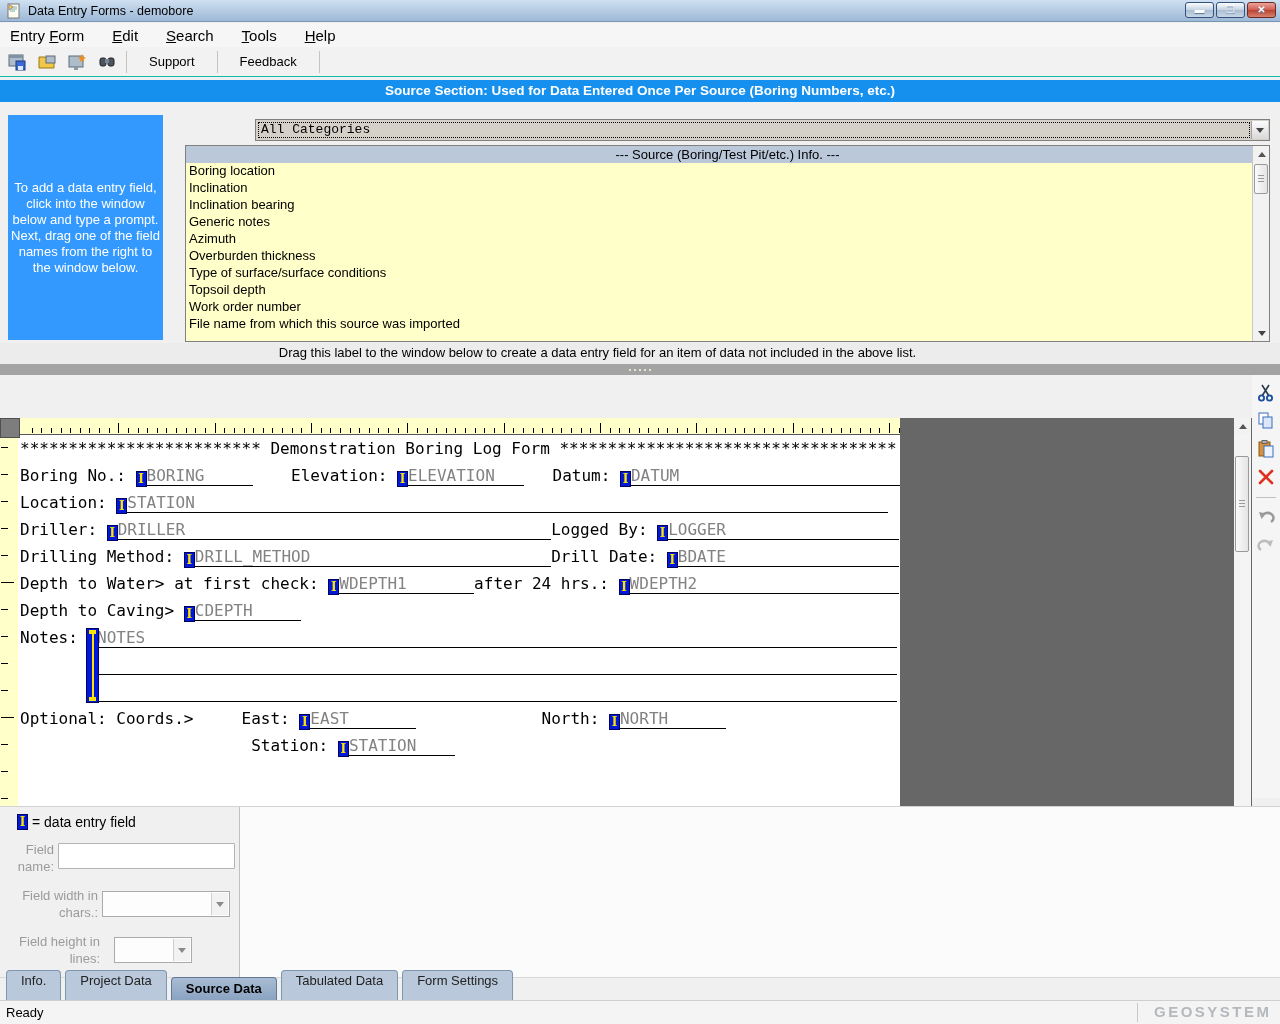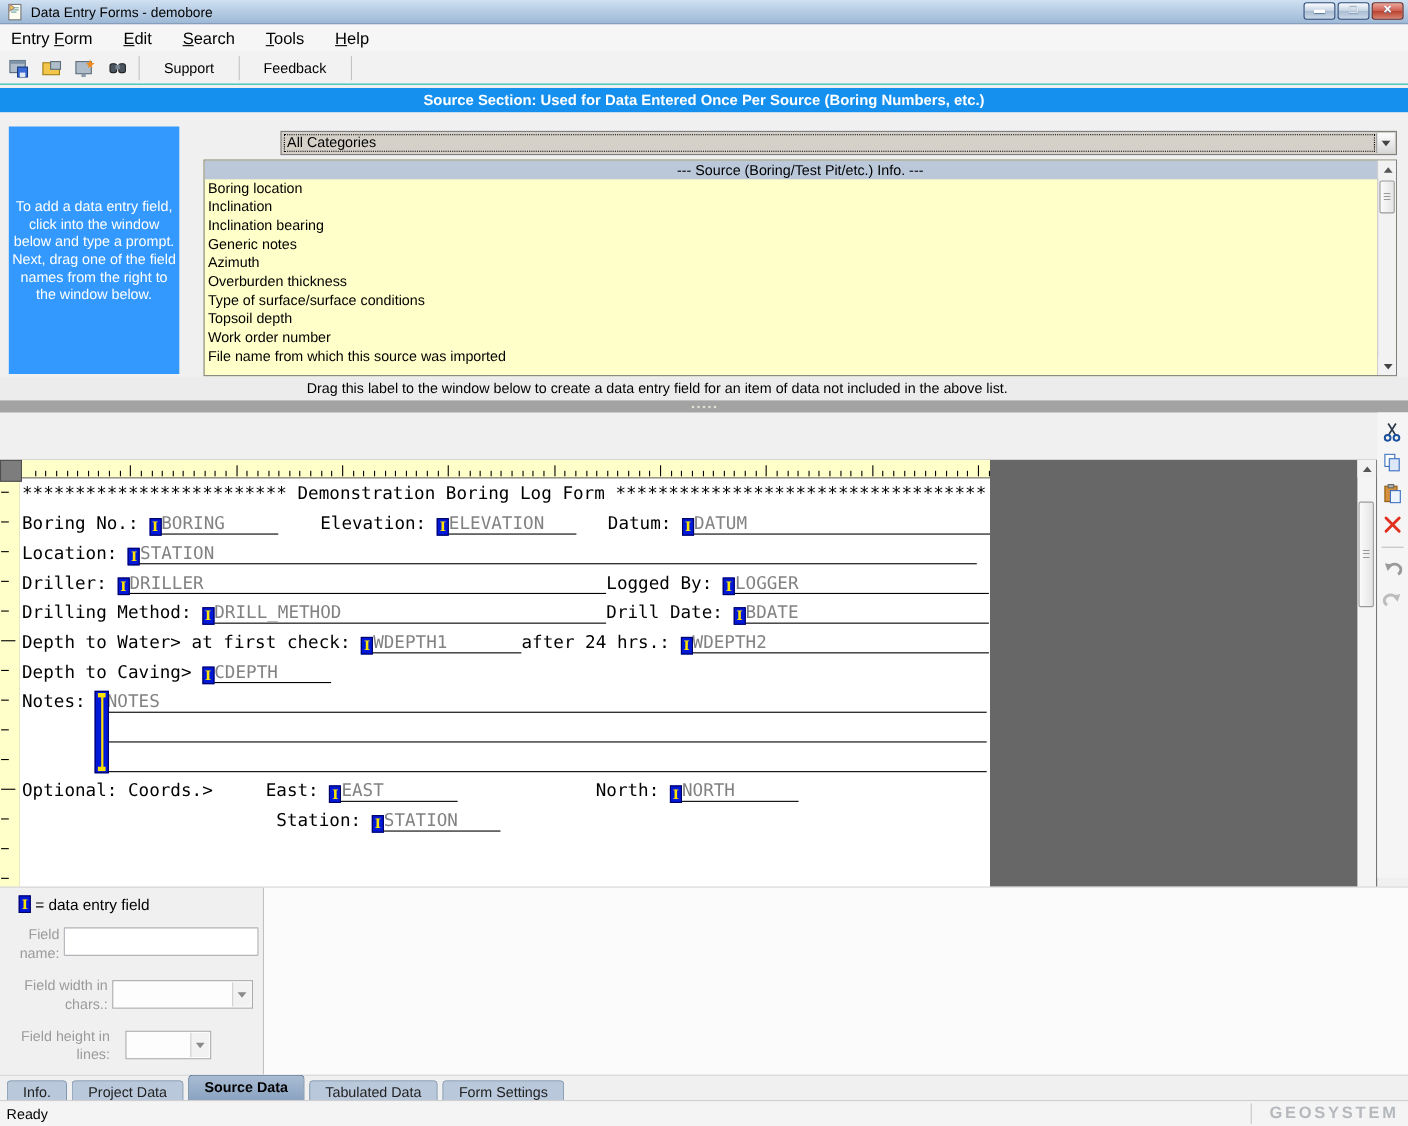--- a/index.html
+++ b/index.html
@@ -35,21 +35,21 @@
 
   
   #banner { left:0; top:80px; width:1280px; height:22px; background:#1590ef;
     color:#fff; font-size:13.5px; font-weight:bold; text-align:center; line-height:22px; }
 
   
   #instructions { left:8px; top:115px; width:155px; height:225px; background:#3399ff;
     color:#fff; font-size:13px; line-height:16px; text-align:center;
     display:flex; align-items:center; padding:8px 2px; white-space:pre-line; }
   #combo { left:255px; top:119px; width:1015px; height:22px; background:#d5d1c9;
-    border:1px solid #7f7f7f; font-size:13px; line-height:20px; padding-left:5px; }
+    border:1px solid #7f7f7f; font-size:13px; line-height:20px; padding-left:5px;font-family:Liberation Mono, monospace; }
   #combo .focus { position:absolute; left:2px; top:2px; right:19px; bottom:2px;
     border:1px dotted #000; }
   .drop-arrow { position:absolute; right:1px; top:1px; width:17px; bottom:1px;
     background:linear-gradient(#fdfdfd,#d8d8d8); border-left:1px solid #a0a0a0;
     display:flex; align-items:center; justify-content:center; }
   .tri-down { width:0; height:0; border-left:4px solid transparent;
     border-right:4px solid transparent; border-top:5px solid #444; }
   .tri-up { width:0; height:0; border-left:4px solid transparent;
     border-right:4px solid transparent; border-bottom:5px solid #555; }
 
@@ -130,21 +130,21 @@
   #inp-name { left:58px; top:36px; width:177px; height:26px; }
   .dcombo { position:absolute; background:#fdfdfd; border:1px solid #ababab; }
   #cmb-width  { left:102px; top:84px;  width:128px; height:26px; }
   #cmb-height { left:114px; top:130px; width:78px;  height:26px; }
   .dcombo .drop-arrow { background:#f2f2f2; border-left:1px solid #d0d0d0; }
   .dcombo .tri-down { border-top-color:#8a8a8a; }
 
   
   #tabstrip { left:0; top:977px; width:1280px; height:23px; background:#f0f0f0;
     border-top:1px solid #d8d8d8; display:flex; align-items:flex-end; padding-left:6px; }
-  .tab { height:18px; margin-right:4px; padding:0 14px; font-size:13px; color:#222;
+  .tab { height:30px; margin-right:4px; padding:0 14px; font-size:13px; color:#222;
     background:#b9c8da; border:1px solid #8096ae; border-bottom:none;
     border-radius:4px 4px 0 0; line-height:19px; }
   .tab.active { height:23px; font-weight:bold; color:#000;
     background:linear-gradient(#a9bcd3,#8aa3c1); border-color:#5e7astroke; border-color:#5e7a96;
     line-height:22px; }
   #statusbar { left:0; top:1000px; width:1280px; height:24px; background:#f4f4f4;
     border-top:1px solid #cfcfcf; font-size:13px; }
   #status-left { position:absolute; left:6px; top:4px; color:#000; }
   #status-sep { position:absolute; left:1137px; top:2px; width:1px; height:19px;
     background:#c8c8c8; }

